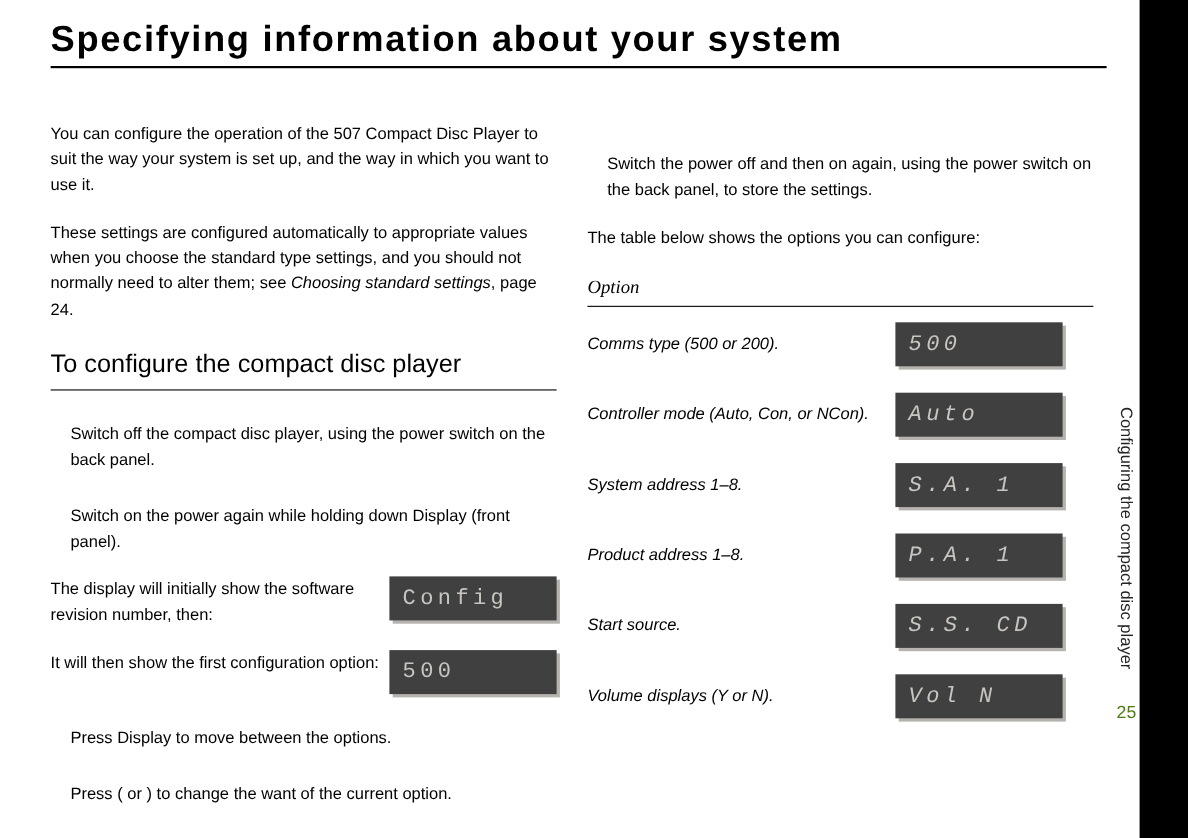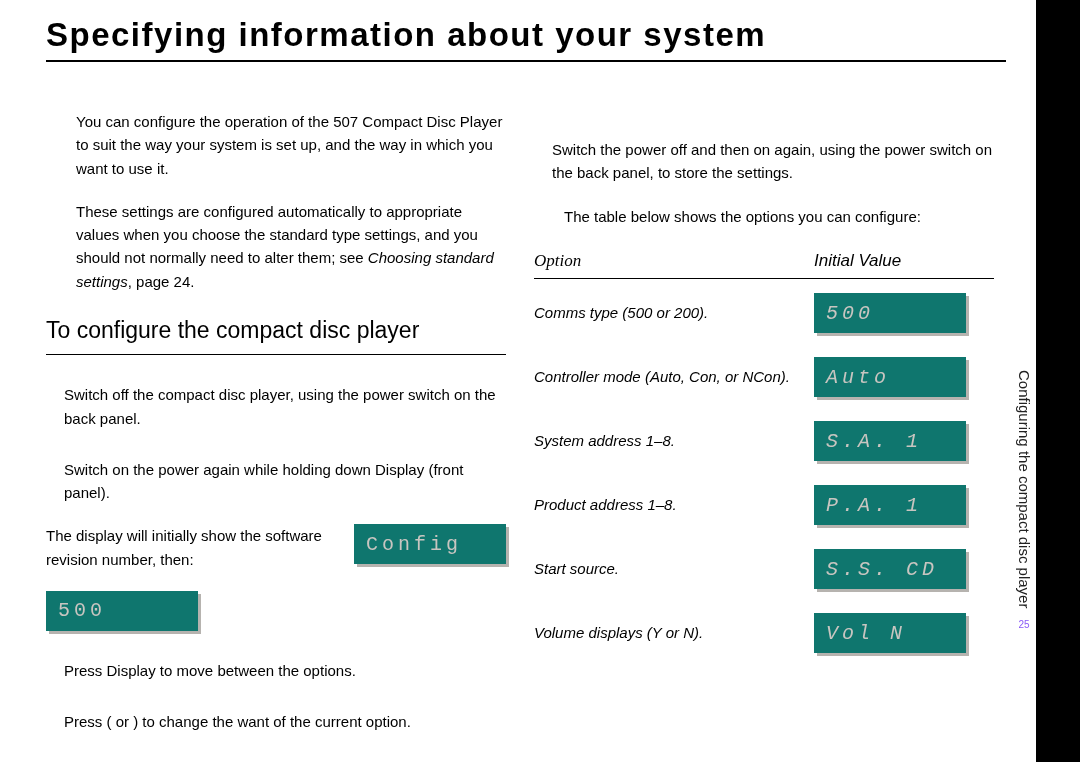--- a/index.html
+++ b/index.html
@@ -26,21 +26,21 @@
   }
   .columns {
     display: flex;
     gap: 28px;
   }
   .col-left, .col-right {
     width: 460px;
     font-size: 15px;
     line-height: 1.55;
   }
-  .col-left p, .col-right p { margin-bottom: 20px; margin-left: 30px; }
+  .col-left p, .col-right p { margin-bottom: 20px; }
   .col-left .indent, .col-right .indent { margin-left: 18px; margin-top: 28px; }
   .em { font-style: italic; }
   .sub-title {
     font-size: 23px;
     font-weight: 400;
     padding-bottom: 6px;
     border-bottom: 1.5px solid #000;
     margin-top: 18px;
     margin-bottom: 26px;
   }
@@ -49,21 +49,21 @@
     align-items: flex-start;
     justify-content: space-between;
     margin-bottom: 20px;
     gap: 0;
   }
   .inline-row .txt { flex: 1; }
 
   .lcd {
     width: 152px;
     height: 40px;
-    background: #0f766e;
+    background: #404040;
     box-shadow: 3px 3px 0 #b6b3af;
     display: flex;
     align-items: center;
     padding-left: 12px;
     font-family: "Menlo", "Consolas", "Courier New", monospace;
     font-size: 20px;
     letter-spacing: 4px;
     color: #c8c5c0;
     font-weight: 400;
     flex-shrink: 0;
@@ -104,23 +104,23 @@
     font-size: 15px;
     text-align: center;
   }
   .side-label .vtxt {
     writing-mode: vertical-rl;
     white-space: nowrap;
     display: inline-block;
   }
   .page-num {
     writing-mode: horizontal-tb;
-    margin-top: 8px;
-    font-size: 10px;
-    color: #8b5cf6;
+    margin-top: 28px;
+    font-size: 16px;
+    color: #4d7c0f;
   }
 </style>
 </head>
 <body>
 
 <div class="side-tab"></div>
 <div class="side-label">
   <span class="vtxt">Configuring the compact disc player</span>
   <div class="page-num">25</div>
 </div>
@@ -142,34 +142,34 @@
 
       <p class="indent">Switch off the compact disc player, using the power switch on the back panel.</p>
       <p class="indent">Switch on the power again while holding down  Display  (front panel).</p>
 
       <div class="inline-row">
         <div class="txt">The display will initially show the software revision number, then:</div>
         <div class="lcd">Config</div>
       </div>
 
       <div class="inline-row">
+        <div class="txt">It will then show the first configuration option:</div>
         <div class="lcd">500</div>
       </div>
 
       <p class="indent">Press Display  to move between the options.</p>
       <p class="indent">Press (  or  )  to change the want of the current option.</p>
     </div>
 
     <div class="col-right">
       <p class="indent">Switch the power off and then on again, using the power switch on the back panel, to store the settings.</p>
       <p>The table below shows the options you can configure:</p>
 
       <div class="table-head-row">
         <div class="c1">Option</div>
-        <div class="c2">Initial Value</div>
       </div>
 
       <div class="table-row">
         <div class="c1">Comms type (500 or 200).</div>
         <div class="lcd small">500</div>
       </div>
       <div class="table-row">
         <div class="c1">Controller mode (Auto, Con, or NCon).</div>
         <div class="lcd small">Auto</div>
       </div>

